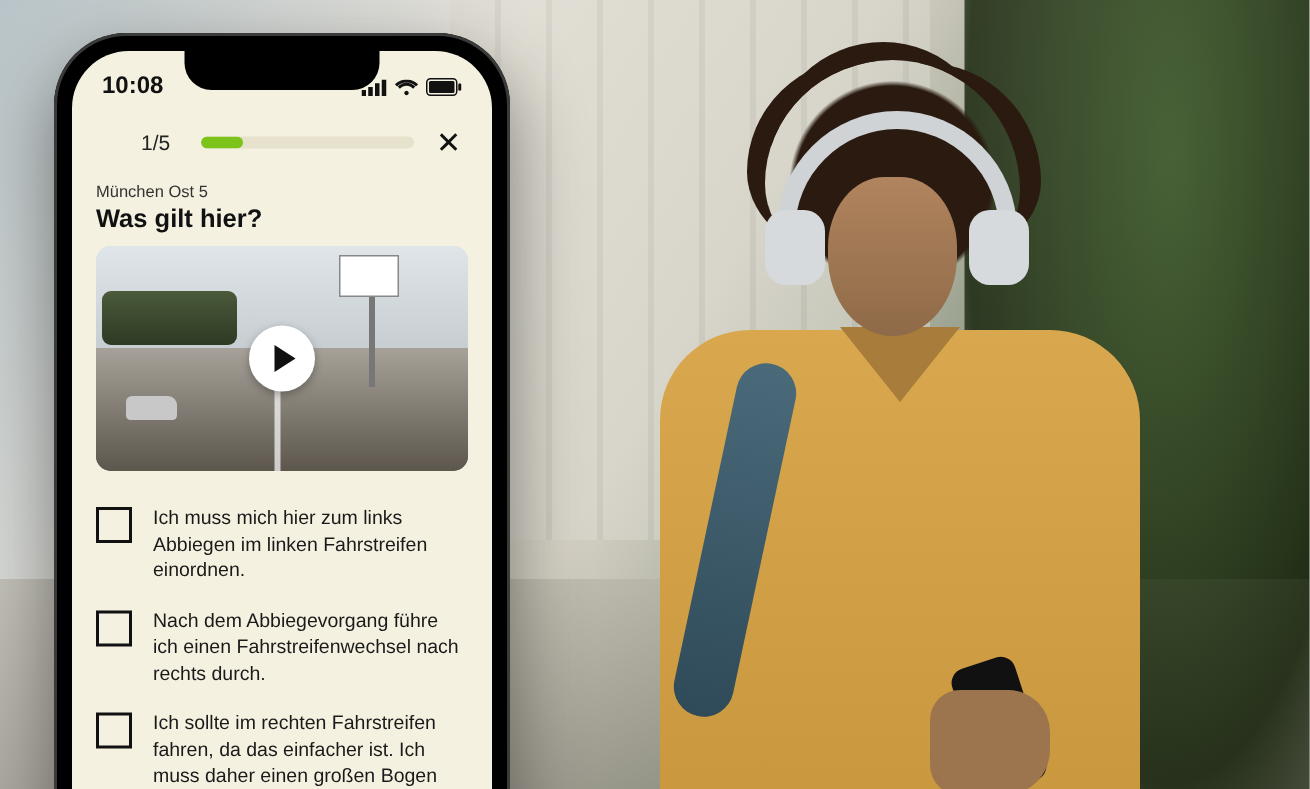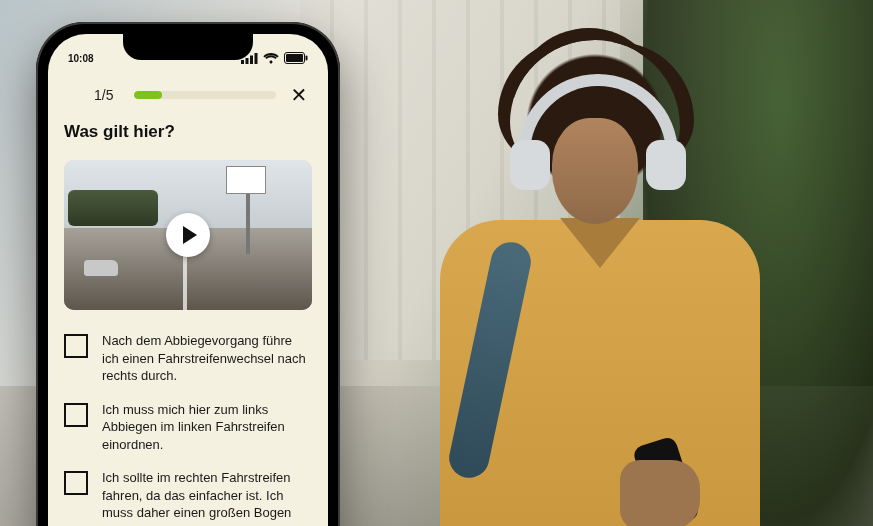--- a/index.html
+++ b/index.html
@@ -102,21 +102,21 @@
     overflow: hidden;
   }
   .notch {
     position: absolute; top: 0; left: 50%; transform: translateX(-50%);
     width: 130px; height: 26px; background: #000;
     border-radius: 0 0 18px 18px; z-index: 5;
   }
   .status-bar {
     position: absolute; top: 0; left: 0; right: 0; height: 40px;
     display: flex; justify-content: space-between; align-items: center;
-    padding: 8px 20px 0; font-size: 10px; font-weight: 600; color:#111;
+    padding: 8px 20px 0; font-size: 16px; font-weight: 600; color:#111;
   }
   .status-right { display:flex; gap:5px; align-items:center; }
   .status-right svg { display:block; }
 
   .header {
     position:absolute; top:44px; left:0; right:0; padding: 6px 18px 0;
   }
   .header-row { display:flex; align-items:center; gap:12px;margin-left:28px; }
   .progress-counter { font-size:14px; color:#222; font-weight:500; min-width:28px;}
   .progress-track {
@@ -126,21 +126,21 @@
     position:absolute; left:0; top:0; bottom:0; width:20%;
     background:#7cc31a; border-radius:5px;
   }
   .close-btn {
     width:22px; height:22px; display:flex; align-items:center; justify-content:center;
     color:#111; font-size:20px; cursor:pointer;
   }
 
   .content { position:absolute; top:88px; left:0; right:0; bottom:0; padding: 0 16px; }
   .lesson-label { font-size:11px; color:#333; margin-bottom:2px; }
-  .question-title { font-size:17px; font-weight:700; color:#111; margin-bottom:18px; }
+  .question-title { font-size:17px; font-weight:700; color:#111; margin-bottom:8px; }
 
   .video-card {
     width:100%; height:150px; border-radius:10px; position:relative; overflow:hidden;
     background: linear-gradient(#cfd6da 0%, #b8bfc3 45%, #8f8a82 46%, #6b665e 100%);
   }
   .video-card .sky { position:absolute; inset:0 0 55% 0; background:linear-gradient(#dfe5e8,#c7ced2);}
   .video-card .road { position:absolute; inset:45% 0 0 0; background:linear-gradient(#a7a299,#5c564d);}
   .video-card .lane {
     position:absolute; left:48%; top:48%; width:4px; height:52%; background:rgba(255,255,255,.7);
   }
@@ -226,43 +226,44 @@
         <div class="progress-track">
           <div class="progress-fill" style="width: 20%;"></div>
         </div>
         <div class="close-btn">
           <span>✕</span>
         </div>
       </div>
     </div>
 
     <div class="content">
+      <div class="lesson-label">München Ost 5</div>
       <div class="question-title">Was gilt hier?</div>
 
       <div class="video-card">
         <div class="sky"></div>
         <div class="trees"></div>
         <div class="road"></div>
         <div class="lane"></div>
         <div class="pole"></div>
         <div class="sign"></div>
         <div class="car"></div>
         <div class="play-btn" aria-label="Play">
           <div class="tri"></div>
         </div>
       </div>
 
       <div class="answers">
         <div class="answer">
           <div class="checkbox"></div>
-          <div class="answer-text">Nach dem Abbiegevorgang führe ich einen Fahrstreifenwechsel nach rechts durch.</div>
+          <div class="answer-text">Ich muss mich hier zum links Abbiegen im linken Fahrstreifen einordnen.</div>
         </div>
         <div class="answer">
           <div class="checkbox"></div>
-          <div class="answer-text">Ich muss mich hier zum links Abbiegen im linken Fahrstreifen einordnen.</div>
+          <div class="answer-text">Nach dem Abbiegevorgang führe ich einen Fahrstreifenwechsel nach rechts durch.</div>
         </div>
         <div class="answer">
           <div class="checkbox"></div>
           <div class="answer-text">Ich sollte im rechten Fahrstreifen fahren, da das einfacher ist. Ich muss daher einen großen Bogen fahren und immer im rechten Fahrstreifen bleiben.</div>
         </div>
       </div>
     </div>
 
   </div>
 </div>

